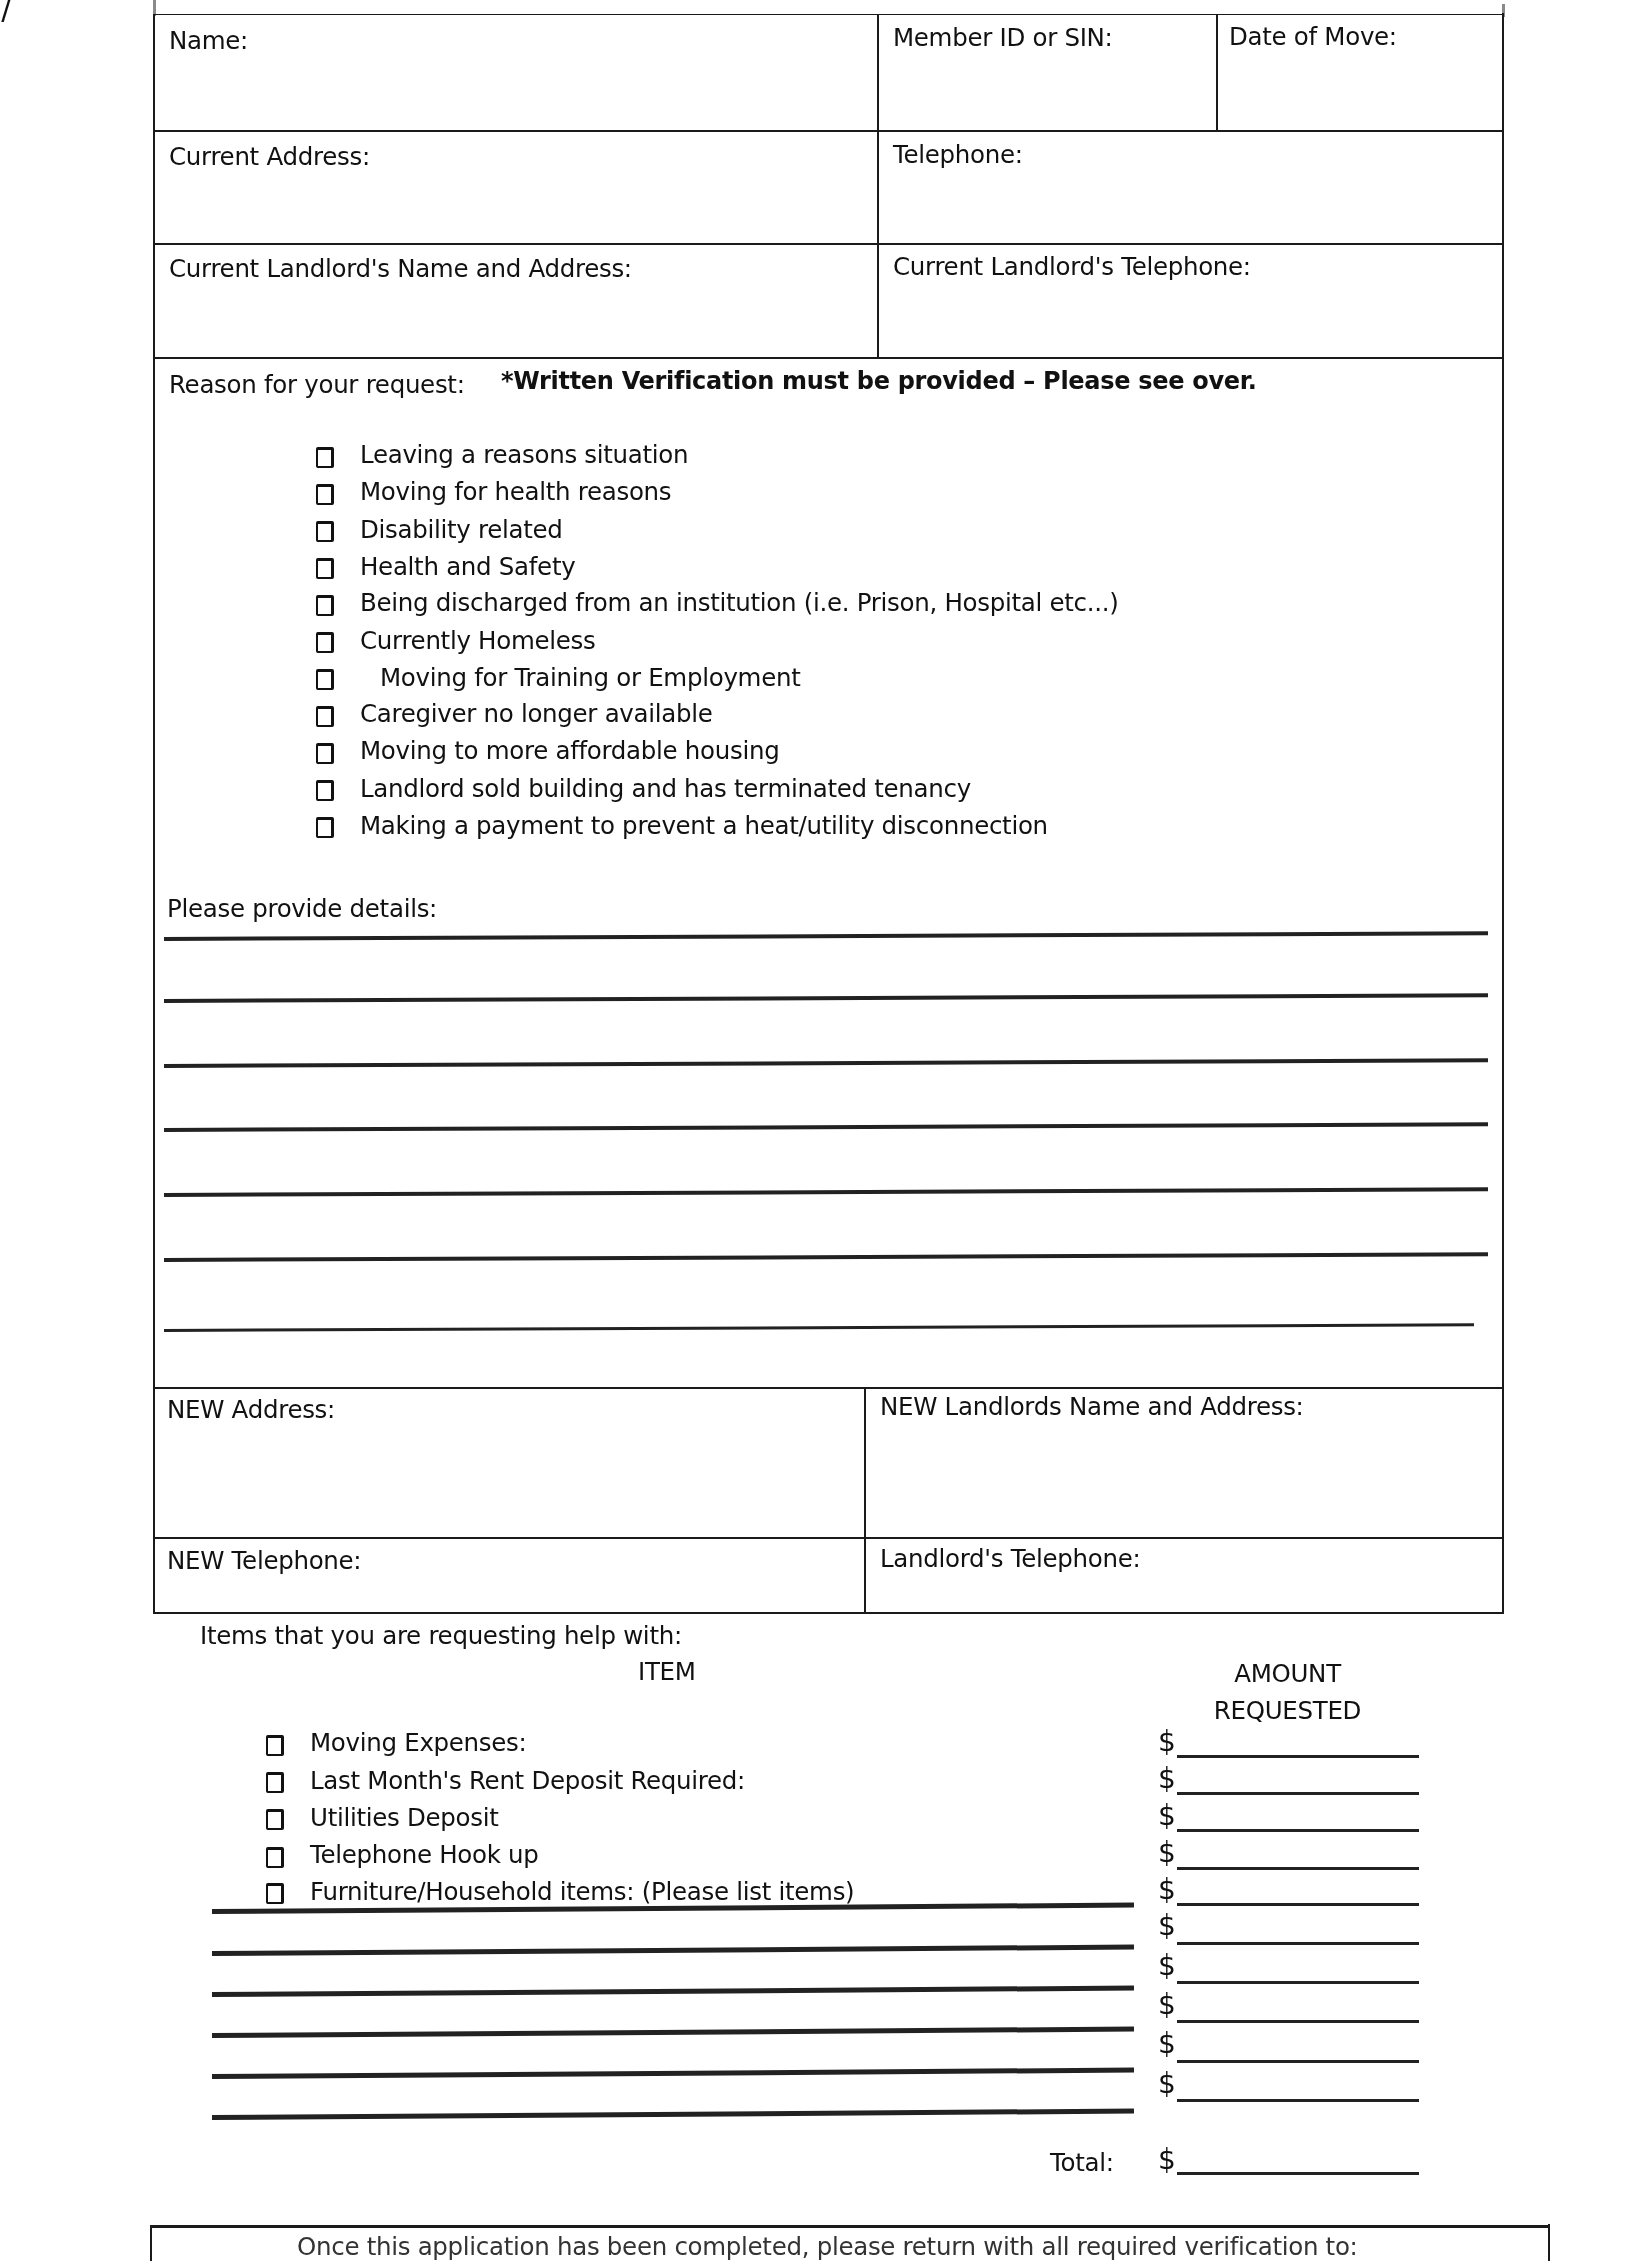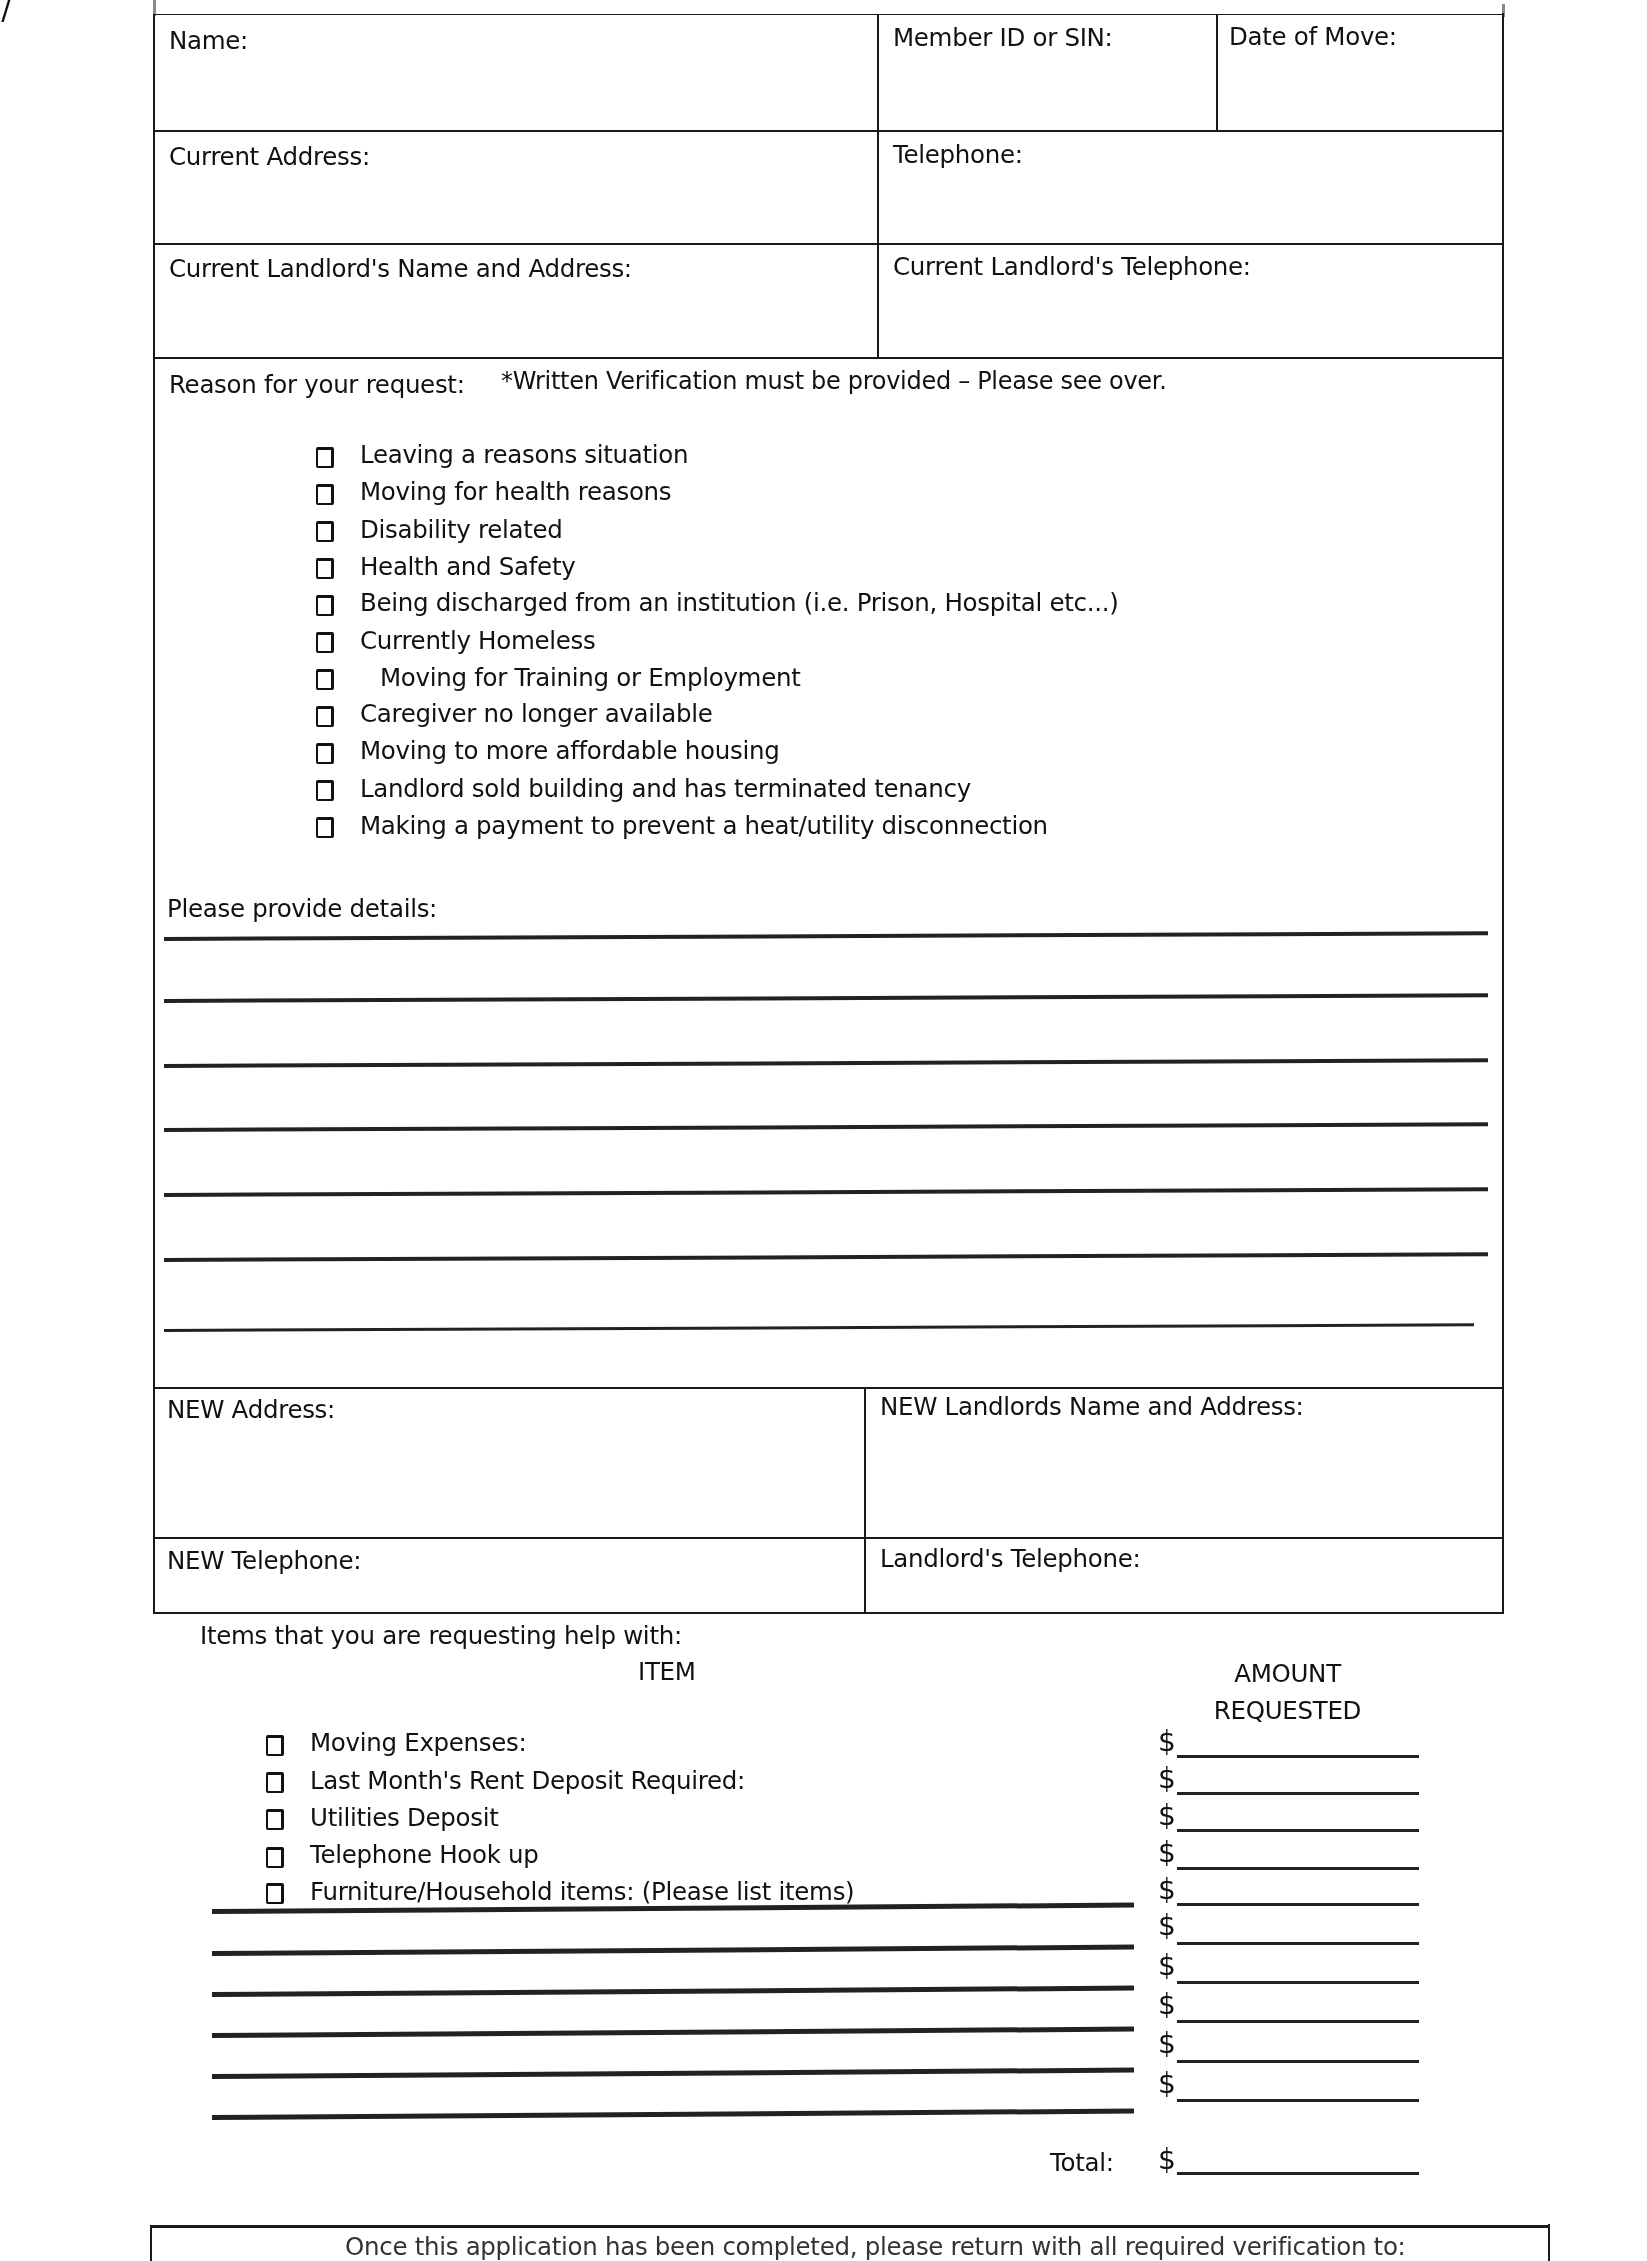--- a/index.html
+++ b/index.html
@@ -2,21 +2,21 @@
 <html style="font-size:10.3px"><head>
 <meta charset="utf-8">
 <style>
   html, body { margin: 0; padding: 0; background: #ffffff; }
   body { width: 1647px; height: 2261px; position: relative; overflow: hidden;
          font-family: "DejaVu Sans", "Liberation Sans", sans-serif; color: #111; }
   .abs { position: absolute; }
   .vline { position: absolute; background: #1a1a1a; width: 1.9px; }
   .hline { position: absolute; background: #1a1a1a; height: 1.9px; }
   .label { position: absolute; font-size: 24.5px; white-space: nowrap; letter-spacing: -0.3px; }
-  .label.bold { font-weight: normal; }
+  .label.bold { font-weight: bold; }
   .checkbox { position: absolute; width: 18px; height: 20.7px; border: 2.6px solid #111;
               border-top-width: 3.9px; border-right-width: 3.9px; border-radius: 1.9px; background: #fff; box-sizing: border-box; cursor: pointer; }
   .rule { position: absolute; background: #222; height: 3.9px; transform-origin: left center; }
   .field { position: absolute; background: transparent; border: none; outline: none; cursor: text; }
   .dollar { position: absolute; font-size: 28px; }
   .amt-line { position: absolute; height: 3.2px; background: #222; width: 242px; }
 </style>
 </head>
 <body>
 
@@ -167,15 +167,15 @@
 
   <div class="label" style="left:1050px; top:2148px;">Total:</div>
   <div class="dollar" style="left:1158px; top:2143px;">$</div>
   <div class="amt-line" style="left:1177px; top:2172px;"></div>
 </div>
 
 <div>
   <div class="hline" style="left:150px; top:2225px; width:1400px; height:2.6px;"></div>
   <div class="vline" style="left:150px; top:2226px; height:39px;"></div>
   <div class="vline" style="left:1548px; top:2224px; height:39px;"></div>
-  <div class="label" style="left:297px; top:2232px; font-size:24.5px; color:#333;margin-left:48px;">Once this application has been completed, please return with all required verification to:</div>
+  <div class="label" style="left:297px; top:2232px; font-size:24.5px; color:#333;">Once this application has been completed, please return with all required verification to:</div>
 </div>
 
 
 </body></html>

